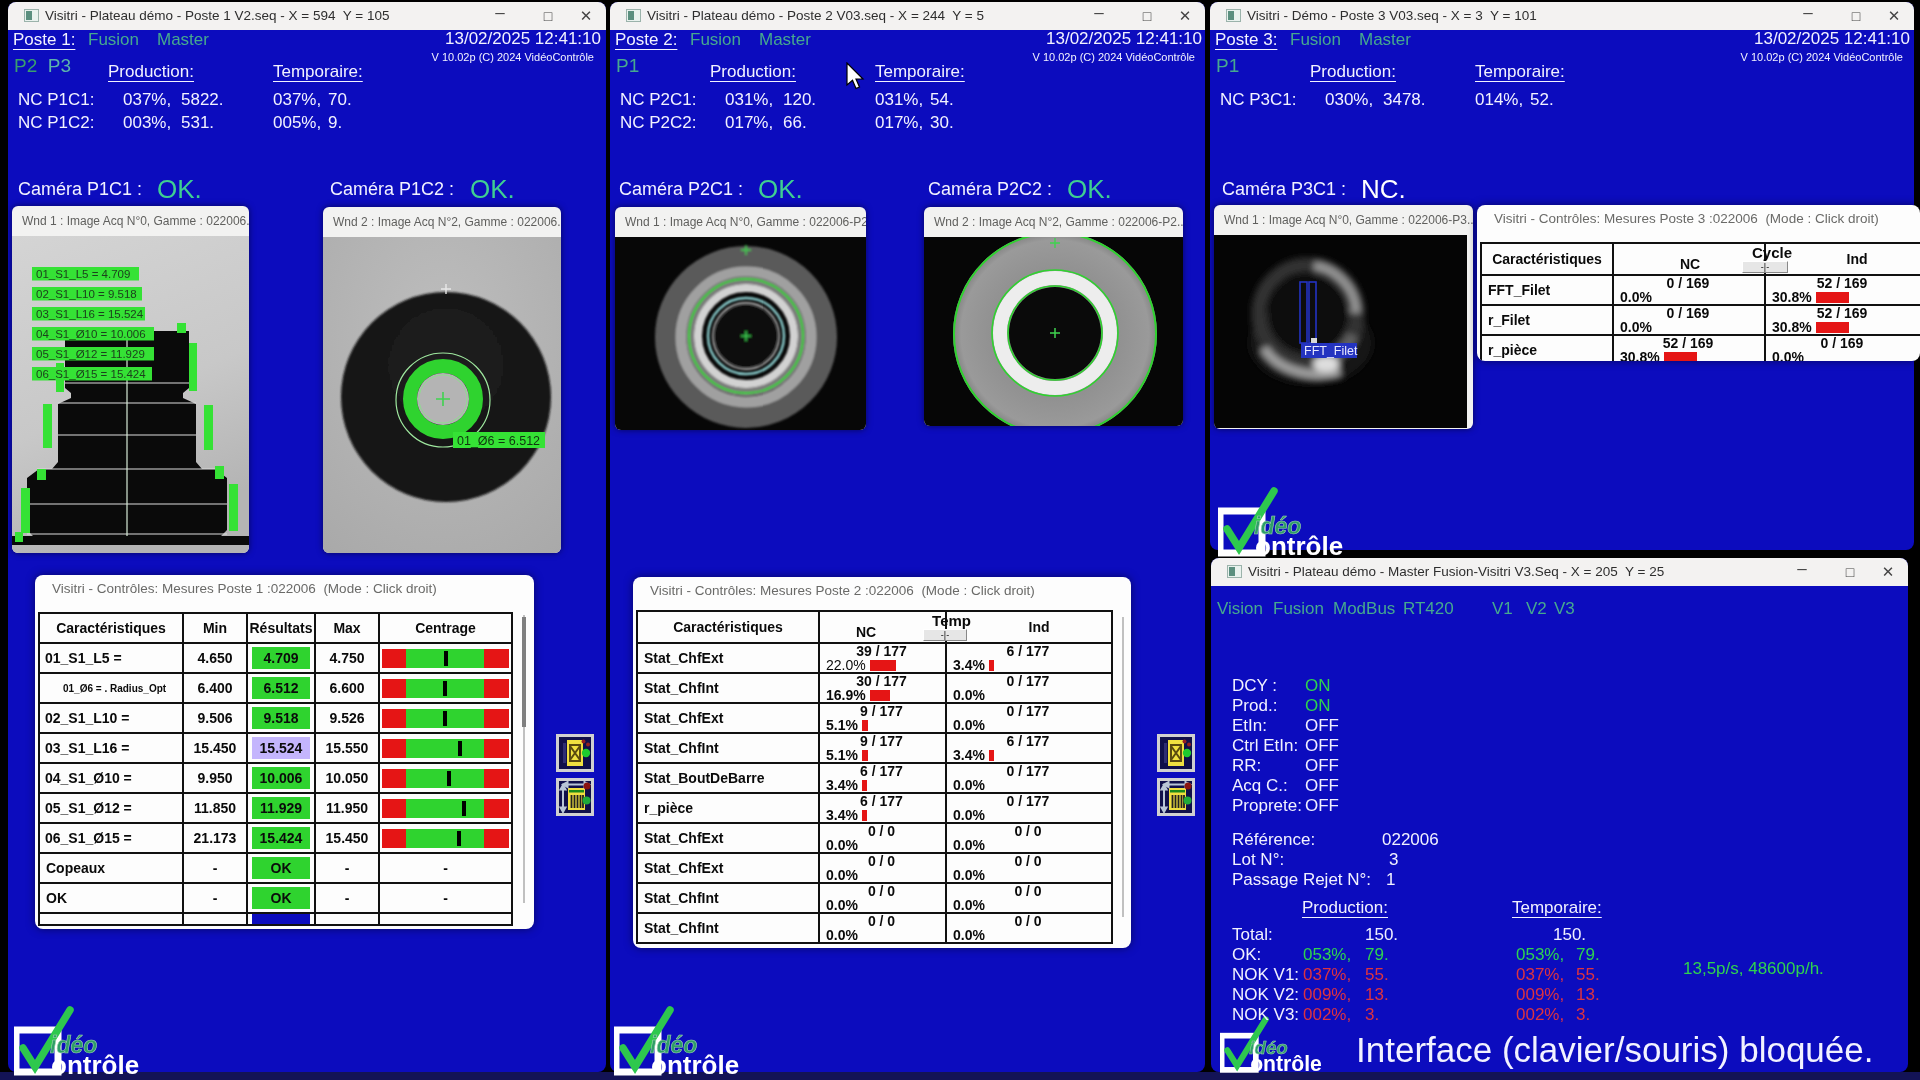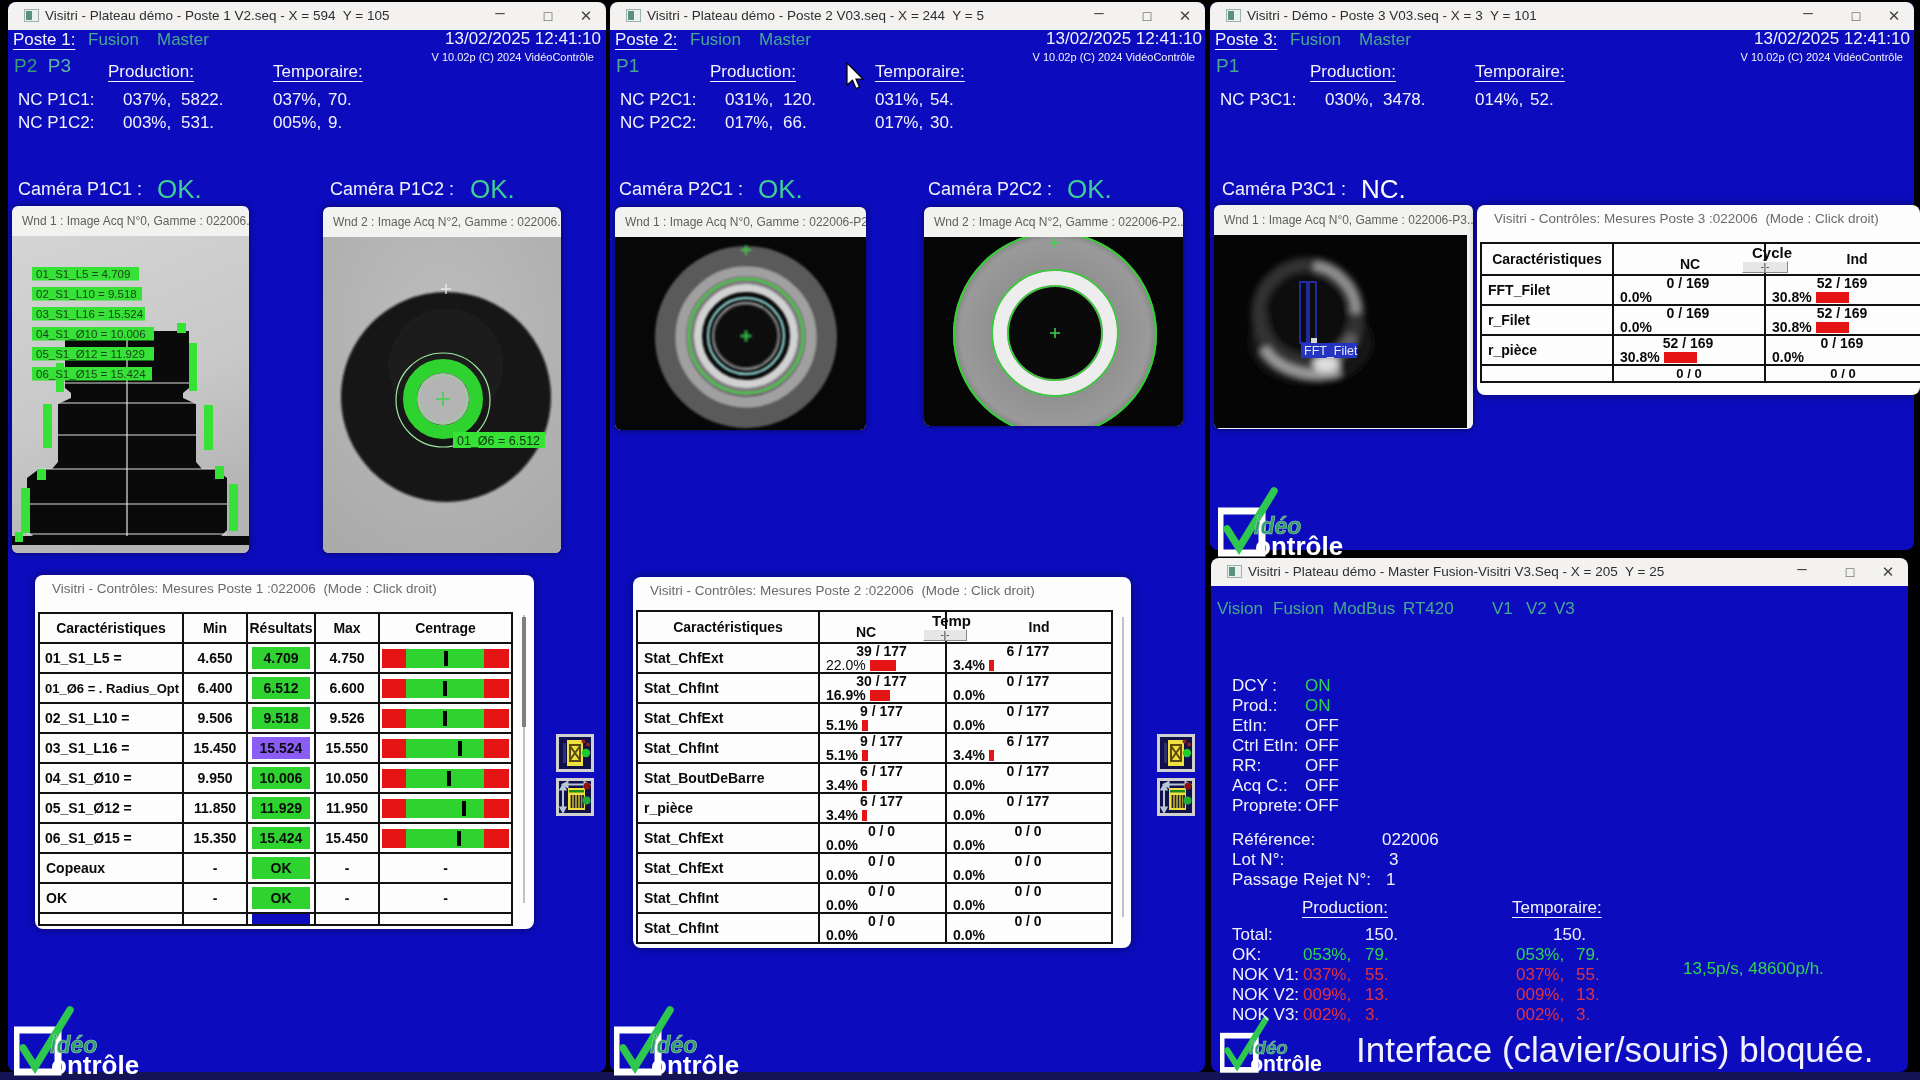--- a/index.html
+++ b/index.html
@@ -310,21 +310,21 @@
           <td style="text-align:center;font-weight:bold">4.750</td>
           <td>
             <div style="position:relative;width:127px;height:19px;margin:0 auto;background:#2fd32f">
               <div class="abs" style="left:0;top:0;width:24px;height:19px;background:#e51515"></div>
               <div class="abs" style="right:0;top:0;width:25px;height:19px;background:#e51515"></div>
               <div class="abs" style="left:62px;top:2px;width:4px;height:15px;background:#000"></div>
             </div>
           </td>
         </tr>
         <tr style="height:30px">
-          <td style="padding-left:5px;font-weight:bold;font-size:13px">01_Ø6 = . Radius_Opt</td>
+          <td style="padding-left:23px;font-weight:bold;font-size:10px">01_Ø6 = . Radius_Opt</td>
           <td style="text-align:center;font-weight:bold">6.400</td>
           <td style="text-align:center">
             <div style="width:58px;height:22px;margin:0 auto;background:#2fd32f;font-weight:bold;font-size:14px;line-height:22px">6.512</div>
           </td>
           <td style="text-align:center;font-weight:bold">6.600</td>
           <td>
             <div style="position:relative;width:127px;height:19px;margin:0 auto;background:#2fd32f">
               <div class="abs" style="left:0;top:0;width:24px;height:19px;background:#e51515"></div>
               <div class="abs" style="right:0;top:0;width:25px;height:19px;background:#e51515"></div>
               <div class="abs" style="left:61px;top:2px;width:4px;height:15px;background:#000"></div>
@@ -343,21 +343,21 @@
               <div class="abs" style="left:0;top:0;width:24px;height:19px;background:#e51515"></div>
               <div class="abs" style="right:0;top:0;width:25px;height:19px;background:#e51515"></div>
               <div class="abs" style="left:61px;top:2px;width:4px;height:15px;background:#000"></div>
             </div>
           </td>
         </tr>
         <tr style="height:30px">
           <td style="padding-left:5px;font-weight:bold;font-size:14px">03_S1_L16 =</td>
           <td style="text-align:center;font-weight:bold">15.450</td>
           <td style="text-align:center">
-            <div style="width:58px;height:22px;margin:0 auto;background:#8b5cf6;font-weight:bold;font-size:14px;line-height:22px">15.524</div>
+            <div style="width:58px;height:22px;margin:0 auto;background:#c4b5fd;font-weight:bold;font-size:14px;line-height:22px">15.524</div>
           </td>
           <td style="text-align:center;font-weight:bold">15.550</td>
           <td>
             <div style="position:relative;width:127px;height:19px;margin:0 auto;background:#2fd32f">
               <div class="abs" style="left:0;top:0;width:24px;height:19px;background:#e51515"></div>
               <div class="abs" style="right:0;top:0;width:25px;height:19px;background:#e51515"></div>
               <div class="abs" style="left:76px;top:2px;width:4px;height:15px;background:#000"></div>
             </div>
           </td>
         </tr>
@@ -386,21 +386,21 @@
           <td>
             <div style="position:relative;width:127px;height:19px;margin:0 auto;background:#2fd32f">
               <div class="abs" style="left:0;top:0;width:24px;height:19px;background:#e51515"></div>
               <div class="abs" style="right:0;top:0;width:25px;height:19px;background:#e51515"></div>
               <div class="abs" style="left:80px;top:2px;width:4px;height:15px;background:#000"></div>
             </div>
           </td>
         </tr>
         <tr style="height:30px">
           <td style="padding-left:5px;font-weight:bold;font-size:14px">06_S1_Ø15 =</td>
-          <td style="text-align:center;font-weight:bold">15.350</td>
+          <td style="text-align:center;font-weight:bold">21.173</td>
           <td style="text-align:center">
             <div style="width:58px;height:22px;margin:0 auto;background:#2fd32f;font-weight:bold;font-size:14px;line-height:22px">15.424</div>
           </td>
           <td style="text-align:center;font-weight:bold">15.450</td>
           <td>
             <div style="position:relative;width:127px;height:19px;margin:0 auto;background:#2fd32f">
               <div class="abs" style="left:0;top:0;width:24px;height:19px;background:#e51515"></div>
               <div class="abs" style="right:0;top:0;width:25px;height:19px;background:#e51515"></div>
               <div class="abs" style="left:75px;top:2px;width:4px;height:15px;background:#000"></div>
             </div>
@@ -603,21 +603,21 @@
             <div style="position:relative;width:162px;height:26px">
               <div class="abs" style="left:0;top:-2px;width:162px;text-align:center;font-weight:bold">0 / 0</div>
               <div class="abs" style="left:6px;top:12px;font-weight:bold">0.0%&nbsp;</div>
             </div>
           </td>
         </tr>
       </tbody>
     </table>
     <div class="abs" style="left:489px;top:40px;width:2px;height:300px;background:#c0c0c0"></div>
   </div>
-<div class="tblwin" style="left:1477px;top:205px;width:443px;height:190px">
+<div class="tblwin" style="left:1477px;top:205px;width:443px;height:156px">
     <div class="tblttl">Visitri - Contrôles: Mesures Poste 3 :022006&nbsp; (Mode : Click droit)</div>
     <table style="position:absolute;left:3px;top:37px;width:440px">
       <colgroup>
         <col style="width:132px">
         <col style="width:152px">
         <col style="width:156px">
       </colgroup>
       <tbody>
         <tr style="height:32px">
           <th>Caractéristiques</th>

